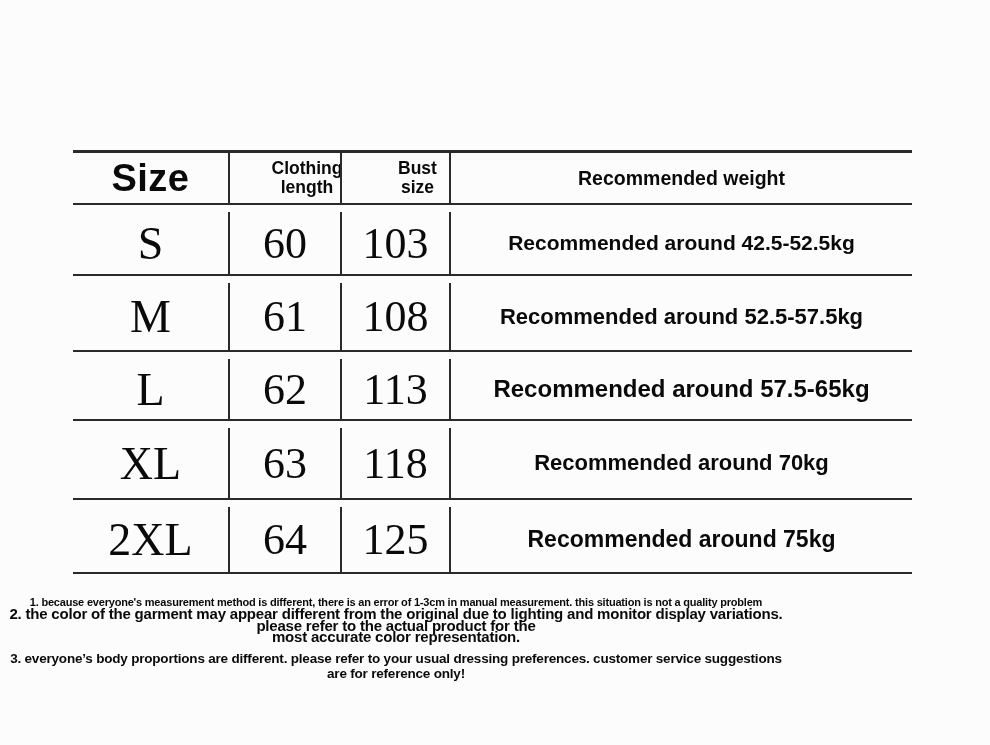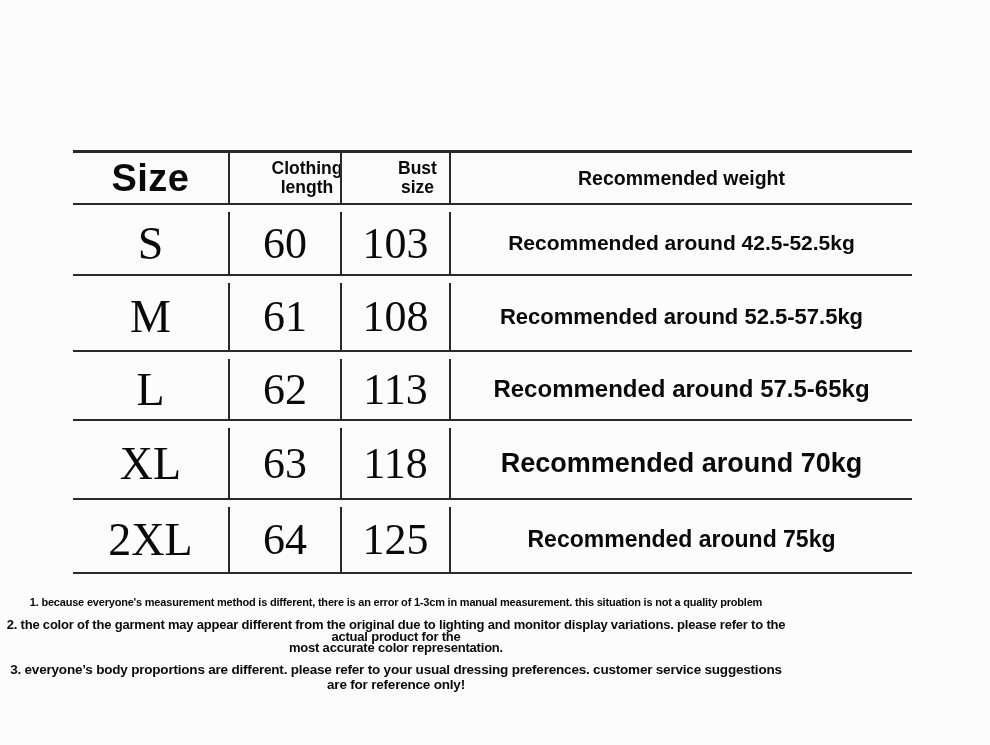--- a/index.html
+++ b/index.html
@@ -61,37 +61,37 @@
     font-size: 46px;
   }
   .num-cell {
     font-family: "Liberation Serif", serif;
     font-size: 44px;
   }
   .rec-cell { font-weight: bold; }
   .rec-0 { font-size: 21px; }
   .rec-1 { font-size: 22px; }
   .rec-2 { font-size: 24px; }
-  .rec-3 { font-size: 27px; }
+  .rec-3 { font-size: 22px; }
   .rec-4 { font-size: 23px; }
 
   
   .notes {
     position: absolute;
     left: 0;
     top: 574px;
     width: 792px;
     text-align: center;
   }
   .note {
     font-weight: bold;
     letter-spacing: -0.2px;
   }
   .note-1 { margin-top: 22px; font-size: 11px; line-height: 12px; }
-  .note-2 { margin-top: 11px; font-size: 13px; line-height: 11.5px; }
+  .note-2 { font-size: 15px; line-height: 11.5px; }
   .note-3 { margin-top: 8px; font-size: 13.5px; line-height: 15px; }
 </style>
 </head>
 <body>
 
 <div class="size-table">
 
   <div class="cell top head-size">Size</div>
   <div class="cell top vline head-small">
     <span>Clothing</span>

